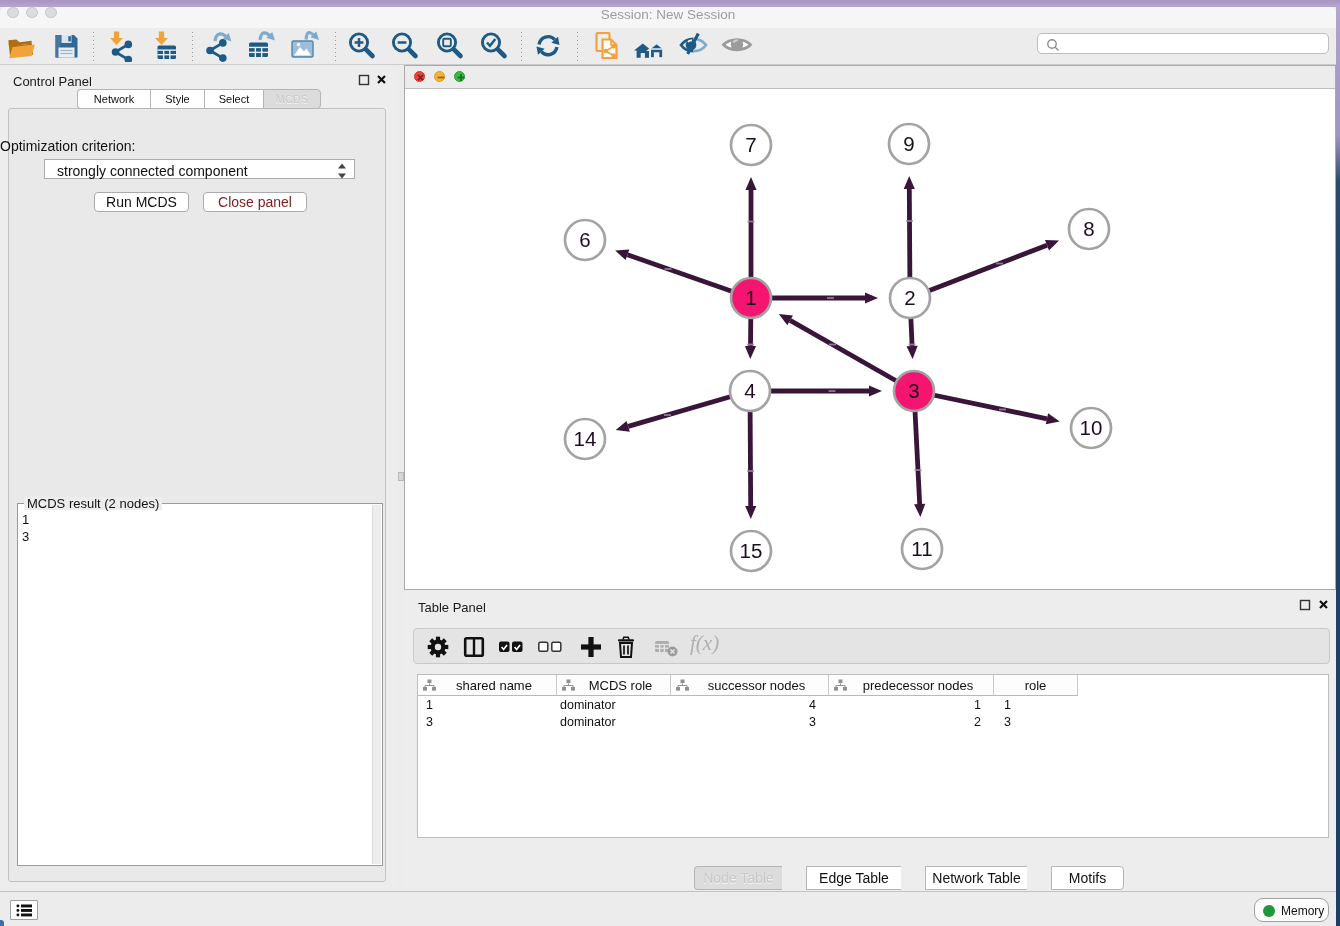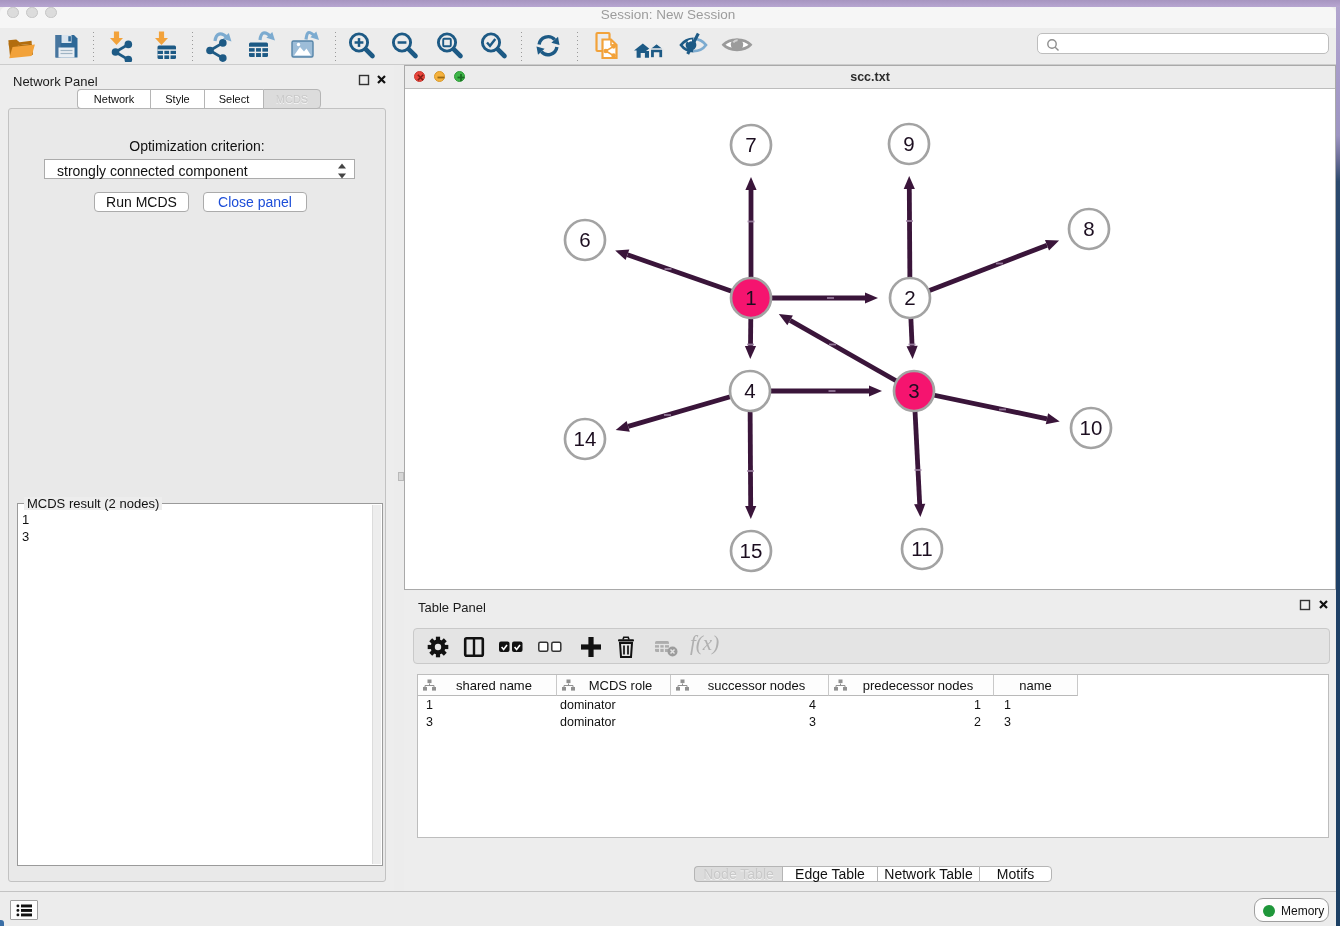--- a/index.html
+++ b/index.html
@@ -35,21 +35,21 @@
 #nettitle { left:0; top:0; width:930px; height:23px; background:#ececec; border-bottom:1px solid #bdbdbd; }
 #nettitle .t { position:absolute; width:100%; top:4px; text-align:center; font-size:12.5px; font-weight:bold; color:#2c2c2c; }
 .mactl { position:absolute; top:4.5px; width:11.5px; height:11.5px; border-radius:50%; }
 
 #tpanel { left:404px; top:591px; width:932px; height:300px; background:#ededed; }
 #tpanel .phead { position:absolute; left:14px; top:9px; font-size:13px; color:#1b1b1b; }
 #ttoolbar { position:absolute; left:9px; top:37px; width:917px; height:36px; background:#e4e4e4; border:1px solid #c9c9c9; border-radius:4px; }
 #ttable { position:absolute; left:13px; top:83px; width:912px; height:164px; background:#ffffff; border:1px solid #bdbdbd; }
 .th { position:absolute; top:0; height:21px; background:#fdfdfd; border-right:1px solid #c9c9c9; border-bottom:1px solid #b9b9b9; font-size:13px; color:#111; text-align:center; line-height:21px; }
 .td { position:absolute; font-size:12.5px; color:#111; height:17px; line-height:17px; }
-#btabs { position:absolute; left:290px; top:275px; height:16px; display:flex; font-size:14px; }
+#btabs { position:absolute; left:290px; top:275px; height:24px; display:flex; font-size:14px;gap:24px; }
 
 #statusbar { left:0; top:891px; width:1336px; height:35px; background:#ececec; border-top:1px solid #c3c3c3; }
 #memorybtn { position:absolute; left:1254px; top:6px; width:75px; height:24px; background:#fdfdfd; border:1px solid #9f9f9f; border-radius:9px; font-size:13px; color:#111; }
 #listbtn { position:absolute; left:10px; top:8px; width:28px; height:20px; background:#fdfdfd; border:1px solid #9f9f9f; border-radius:1px; }
 svg { display:block; }
 </style>
 </head>
 <body>
 <div class="abs" id="deskTop"></div>
 <div class="abs" id="appwin"></div>
@@ -187,42 +187,42 @@
   <div class="tsep" style="left:577px;"></div>
   <div id="searchbox">
     <svg width="20" height="20" style="position:absolute;left:5px;top:1px;">
       <circle cx="9" cy="9" r="4.2" fill="none" stroke="#8e8e8e" stroke-width="1.4"></circle>
       <line x1="12.2" y1="12.2" x2="15.5" y2="15.5" stroke="#8e8e8e" stroke-width="1.4"></line>
     </svg>
   </div>
 </div>
 
 <div class="abs" id="cpanel">
-  <div class="phead">Network Panel</div>
+  <div class="phead">Control Panel</div>
   <svg class="abs" style="left:358px;top:8px;" width="30" height="14">
     <rect x="1.5" y="2.5" width="9" height="9" fill="none" stroke="#333" stroke-width="1.4"></rect>
     <path d="M20 3 L27 10 M27 3 L20 10" stroke="#111" stroke-width="2.2"></path>
   </svg>
   <div id="cpbody"></div>
   <div id="cptabs">
     <div class="tabseg first" style="width:73px;">Network</div>
     <div class="tabseg" style="width:54px;">Style</div>
     <div class="tabseg" style="width:59px;">Select</div>
     <div class="tabseg last sel" style="width:58px;">MCDS</div>
   </div>
-  <div class="abs" style="left:0;top:73px;width:394px;text-align:center;font-size:14px;color:#111;">Optimization criterion:</div>
+  <div class="abs" style="left:0;top:73px;width:394px;font-size:14px;color:#111;">Optimization criterion:</div>
   <div class="abs" style="left:44px;top:94px;width:311px;height:20px;background:#fff;border:1px solid #ababab;border-radius:0;">
     <div class="abs" style="left:12px;top:3px;font-size:14px;color:#111;">strongly connected component</div>
     <svg class="abs" style="right:6px;top:2px;" width="12" height="18">
       <path d="M6 1.5 L10 6.5 L2 6.5 Z" fill="#444"></path>
       <path d="M6 16.5 L10 11.5 L2 11.5 Z" fill="#444"></path>
     </svg>
   </div>
   <div class="abs" style="left:94px;top:127px;width:95px;height:20px;background:#fff;border:1px solid #ababab;border-radius:4px;text-align:center;font-size:14px;color:#111;line-height:19px;">Run MCDS</div>
-  <div class="abs" style="left:203px;top:127px;width:104px;height:20px;background:#fff;border:1px solid #ababab;border-radius:4px;text-align:center;font-size:14px;color:#1d4ed8;line-height:19px;">Close panel</div>
+  <div class="abs" style="left:203px;top:127px;width:104px;height:20px;background:#fff;border:1px solid #ababab;border-radius:4px;text-align:center;font-size:14px;color:#7f1d1d;line-height:19px;">Close panel</div>
 
   <div class="abs" style="left:17px;top:432px;width:366px;height:369px;">
     <div class="abs" style="left:0;top:6px;width:366px;height:363px;border:1px solid #9a9a9a;background:#fff;"></div>
     <div class="abs" style="left:7px;top:0;height:13px;background:#ededed;padding:0 3px;font-size:13px;color:#111;line-height:13px;">MCDS result (2 nodes)</div>
     <div class="abs" style="left:5px;top:15px;font-size:13px;color:#111;line-height:16.5px;">1<br>3</div>
     <div class="abs" style="right:2px;top:8px;width:9px;height:359px;background:#ededed;border-left:1px solid #dcdcdc;"></div>
   </div>
 </div>
 
 <div class="abs" style="left:398px;top:472px;width:6px;height:9px;background:#d7d7d7;border:1px solid #b9b9b9;"></div>
@@ -232,21 +232,20 @@
   <div class="abs" id="nettitle">
     <div class="mactl" style="left:8.5px;background:#e9453c;border:1px solid #c93a32;"></div>
     <div class="mactl" style="left:28.5px;background:#f6b23d;border:1px solid #d99a2b;"></div>
     <div class="mactl" style="left:48.5px;background:#3eb648;border:1px solid #2f9b3a;"></div>
     <svg class="abs" style="left:8.5px;top:4.5px;" width="53" height="13">
       <path d="M3.8 3.8 L9.2 9.2 M9.2 3.8 L3.8 9.2" stroke="#7e1d14" stroke-width="1.6"></path>
       <line x1="23.5" y1="6.5" x2="30.5" y2="6.5" stroke="#9c6a14" stroke-width="1.8"></line>
       <line x1="43.5" y1="6.5" x2="50.5" y2="6.5" stroke="#1c6f24" stroke-width="1.8"></line>
       <line x1="47" y1="3" x2="47" y2="10" stroke="#1c6f24" stroke-width="1.8"></line>
     </svg>
-    <div class="t">scc.txt</div>
   </div>
   <svg class="abs" style="left:1px;top:22px;font-family:'Liberation Sans',sans-serif" width="930" height="501" id="GRAPH">
       <line x1="345" y1="210" x2="345.0" y2="102.0" stroke="#3a153a" stroke-width="4.8"></line>
       <polygon points="345.0,89.0 350.6,102.0 339.4,102.0" fill="#3a153a"></polygon>
       <line x1="345" y1="210" x2="221.5" y2="166.8" stroke="#3a153a" stroke-width="4.8"></line>
       <polygon points="209.2,162.6 223.3,161.6 219.6,172.1" fill="#3a153a"></polygon>
       <line x1="345" y1="210" x2="459.0" y2="210.0" stroke="#3a153a" stroke-width="4.8"></line>
       <polygon points="472.0,210.0 459.0,215.6 459.0,204.4" fill="#3a153a"></polygon>
       <line x1="345" y1="210" x2="344.5" y2="258.0" stroke="#3a153a" stroke-width="4.8"></line>
       <polygon points="344.3,271.0 338.9,257.9 350.1,258.1" fill="#3a153a"></polygon>
@@ -397,21 +396,21 @@
           <path d="M6.5 4.5 V6.5 M2 8 V6.5 H11 V8" fill="none" stroke="#909090" stroke-width="1"></path>
         </svg>successor nodes</div>
       <div class="th" style="left:411px;width:165px;padding-left:14px;"><svg width="13" height="13" viewBox="0 0 13 13" style="position:absolute;left:5px;top:4px;">
           <g fill="#909090">
             <rect x="4.5" y="0.5" width="4" height="3.6"></rect>
             <rect x="0" y="8" width="4" height="3.6"></rect>
             <rect x="9" y="8" width="4" height="3.6"></rect>
           </g>
           <path d="M6.5 4.5 V6.5 M2 8 V6.5 H11 V8" fill="none" stroke="#909090" stroke-width="1"></path>
         </svg>predecessor nodes</div>
-      <div class="th" style="left:576px;width:84px;padding-left:0px;">name</div>
+      <div class="th" style="left:576px;width:84px;padding-left:0px;">role</div>
     <div class="td" style="left:8px;top:22px;">1</div>
       <div class="td" style="left:142px;top:22px;">dominator</div>
       <div class="td" style="left:253px;top:22px;width:145px;text-align:right;">4</div>
       <div class="td" style="left:411px;top:22px;width:152px;text-align:right;">1</div>
       <div class="td" style="left:586px;top:22px;">1</div>
       <div class="td" style="left:8px;top:39px;">3</div>
       <div class="td" style="left:142px;top:39px;">dominator</div>
       <div class="td" style="left:253px;top:39px;width:145px;text-align:right;">3</div>
       <div class="td" style="left:411px;top:39px;width:152px;text-align:right;">2</div>
       <div class="td" style="left:586px;top:39px;">3</div>

